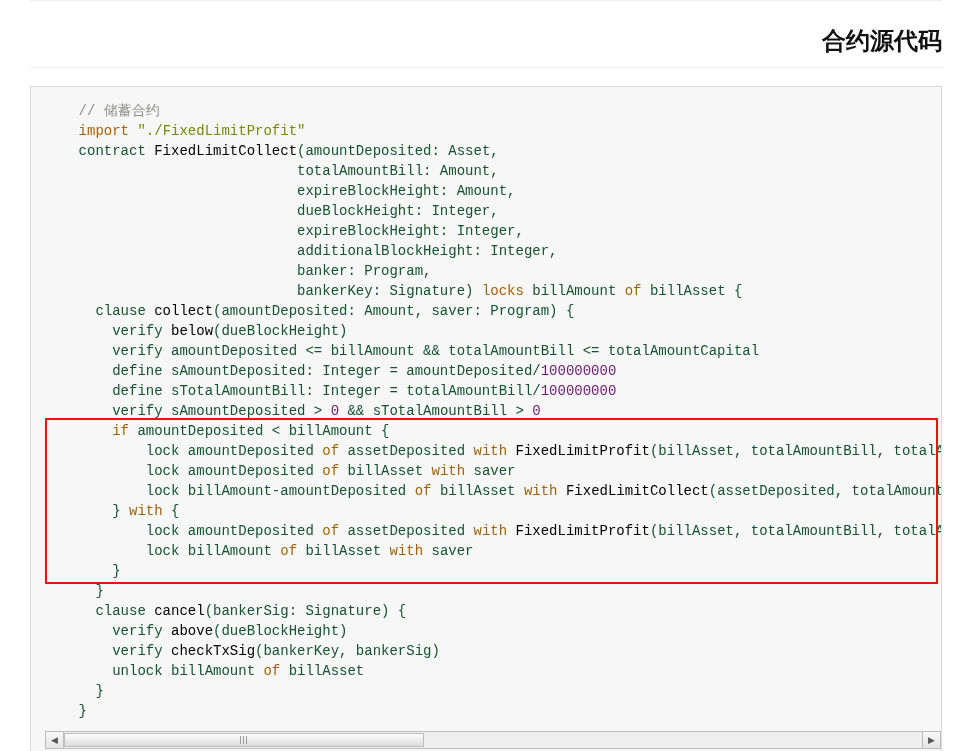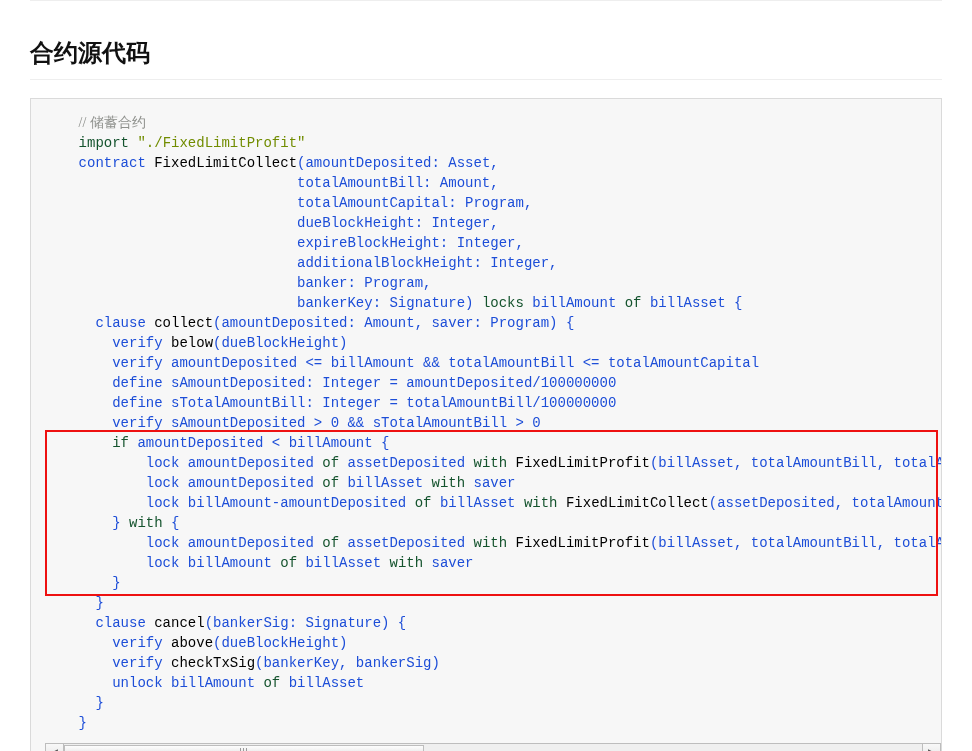--- a/index.html
+++ b/index.html
@@ -5,21 +5,22 @@
   * { box-sizing: border-box; }
   body {
     margin: 0;
     padding: 0 30px 20px 30px;
     font-family: -apple-system, "Helvetica Neue", Helvetica, Arial, "PingFang SC", "Microsoft YaHei", sans-serif;
     background: #ffffff;
     width: 972px;
   }
   .heading-row {
     border-top: 1px solid #eee;
-    padding-top: 16px;
+    padding-top: 4px;
+    text-align: right;
   }
   h2.section-title {
     font-size: 24px;
     font-weight: 700;
     color: #111;
     margin: 20px 0 18px 0;
     padding-bottom: 10px;
     border-bottom: 1px solid #eee;
   }
   .codeblock-wrapper {
@@ -34,26 +35,26 @@
   }
   pre.code {
     margin: 0;
     font-family: Consolas, "Courier New", monospace;
     font-size: 14px;
     line-height: 20px;
     color: #333;
     white-space: pre;
   }
   
-  .tk-comment { color: #8e908c; font-family: Liberation Serif, serif; }
-  .tk-keyword { color: #14532d; }       
+  .tk-comment { color: #8e908c; }
+  .tk-keyword { color: #a16207; }       
   .tk-string  { color: #718c00; }       
   .tk-fn      { color: #000000; }       
-  .tk-num     { color: #1d4ed8; text-align: center; }       
-  .tk-plain   { color: #1d4ed8; }
+  .tk-num     { color: #701a75; text-align: center; }       
+  .tk-plain   { color: #14532d; }
 
   .highlight-box {
     position: absolute;
     border: 2px solid #e11;
     pointer-events: none;
   }
 
   
   .hscroll {
     margin-top: 10px;
@@ -108,21 +109,21 @@
 <div class="heading-row">
   <h2 class="section-title">合约源代码</h2>
 </div>
 
 <div class="codeblock-wrapper">
   <div class="code-viewport">
     <pre class="code" id="code-pre"><span class="tk-plain">    </span><span class="tk-comment">// 储蓄合约</span>
 <span class="tk-plain">    </span><span class="tk-keyword">import</span><span class="tk-plain"> </span><span class="tk-string">"./FixedLimitProfit"</span>
 <span class="tk-plain">    contract </span><span class="tk-fn">FixedLimitCollect</span><span class="tk-plain">(amountDeposited: Asset,</span>
 <span class="tk-plain">                              totalAmountBill: Amount,</span>
-<span class="tk-plain">                              totalAmountCapital: Program,</span>
+<span class="tk-plain">                              expireBlockHeight: Amount,</span>
 <span class="tk-plain">                              dueBlockHeight: Integer,</span>
 <span class="tk-plain">                              expireBlockHeight: Integer,</span>
 <span class="tk-plain">                              additionalBlockHeight: Integer,</span>
 <span class="tk-plain">                              banker: Program,</span>
 <span class="tk-plain">                              bankerKey: Signature) </span><span class="tk-keyword">locks</span><span class="tk-plain"> billAmount </span><span class="tk-keyword">of</span><span class="tk-plain"> billAsset {</span>
 <span class="tk-plain">      clause </span><span class="tk-fn">collect</span><span class="tk-plain">(amountDeposited: Amount, saver: Program) {</span>
 <span class="tk-plain">        verify </span><span class="tk-fn">below</span><span class="tk-plain">(dueBlockHeight)</span>
 <span class="tk-plain">        verify amountDeposited &lt;= billAmount &amp;&amp; totalAmountBill &lt;= totalAmountCapital</span>
 <span class="tk-plain">        define sAmountDeposited: Integer = amountDeposited/</span><span class="tk-num">100000000</span>
 <span class="tk-plain">        define sTotalAmountBill: Integer = totalAmountBill/</span><span class="tk-num">100000000</span>

